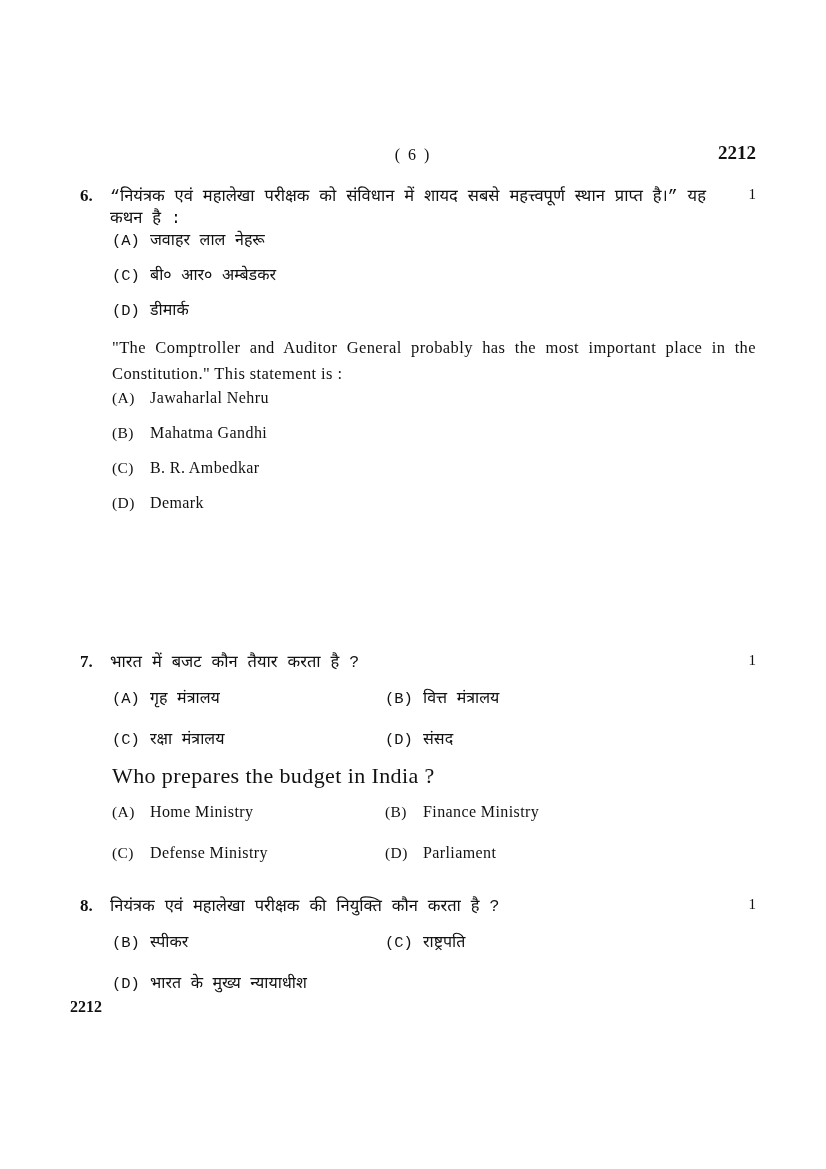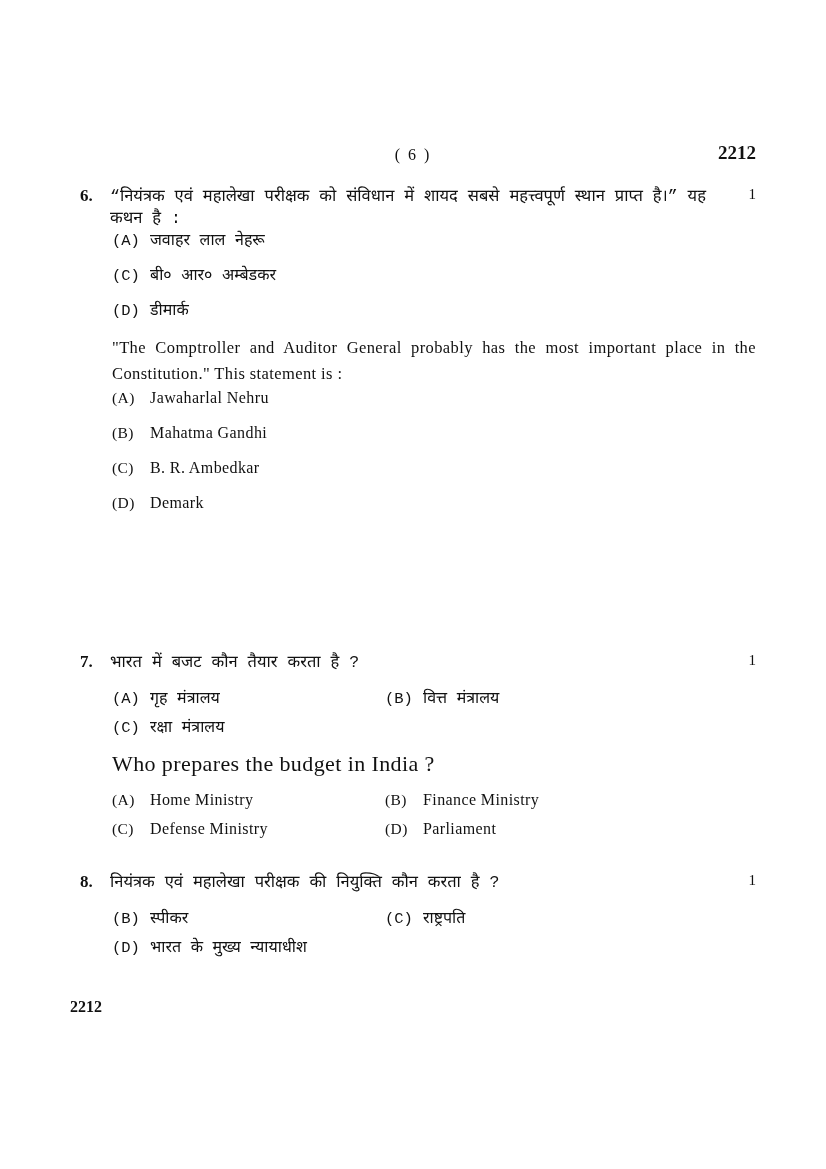--- a/index.html
+++ b/index.html
@@ -85,21 +85,21 @@
     margin-top: 14px;
     font-size: 22px;
     line-height: 22px;
   }
 
   .opts-grid {
     margin-left: 42px;
     margin-top: 14px;
     display: grid;
     grid-template-columns: 273px 1fr;
-    row-gap: 7px;
+    row-gap: 19px;
   }
   .opts-grid .opt { line-height: 22px; }
 
   .q7 { margin-top: 138px; }
   .q8 { margin-top: 32px; }
 
   .footer-code {
     position: absolute;
     top: 998px;
     left: 70px;
@@ -166,20 +166,23 @@
       <div class="opts-grid hi">
         <div class="opt">
           <span class="opt-label">(A)</span><span class="opt-text">गृह मंत्रालय</span>
         </div>
         <div class="opt">
           <span class="opt-label">(B)</span><span class="opt-text">वित्त मंत्रालय</span>
         </div>
         <div class="opt">
           <span class="opt-label">(C)</span><span class="opt-text">रक्षा मंत्रालय</span>
         </div>
+        <div class="opt">
+          <span class="opt-label">(D)</span><span class="opt-text">संसद</span>
+        </div>
       </div>
 
       <p class="q-en-line en">Who prepares the budget in India ?</p>
 
       <div class="opts-grid en">
         <div class="opt">
           <span class="opt-label">(A)</span><span class="opt-text">Home Ministry</span>
         </div>
         <div class="opt">
           <span class="opt-label">(B)</span><span class="opt-text">Finance Ministry</span>

